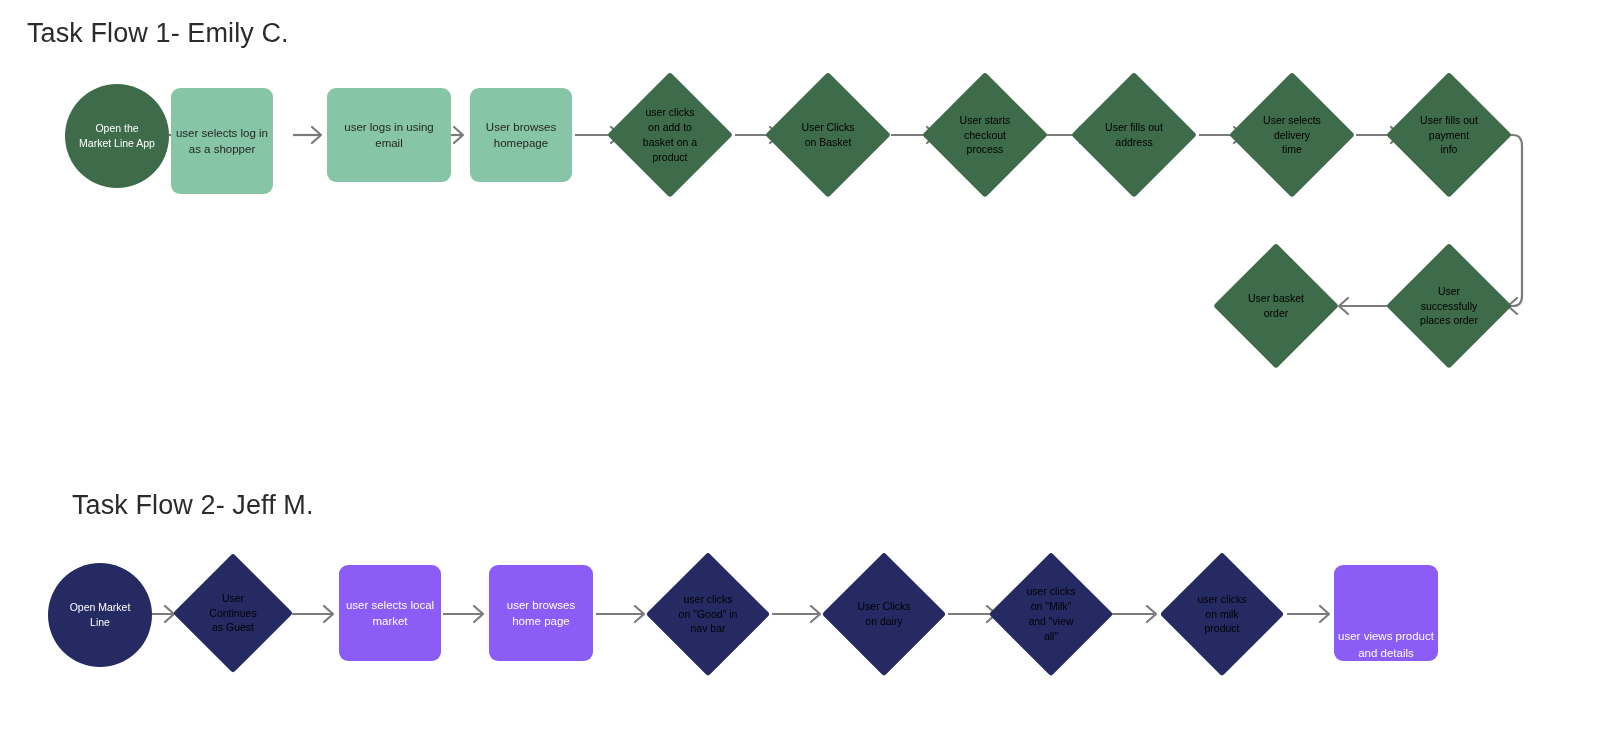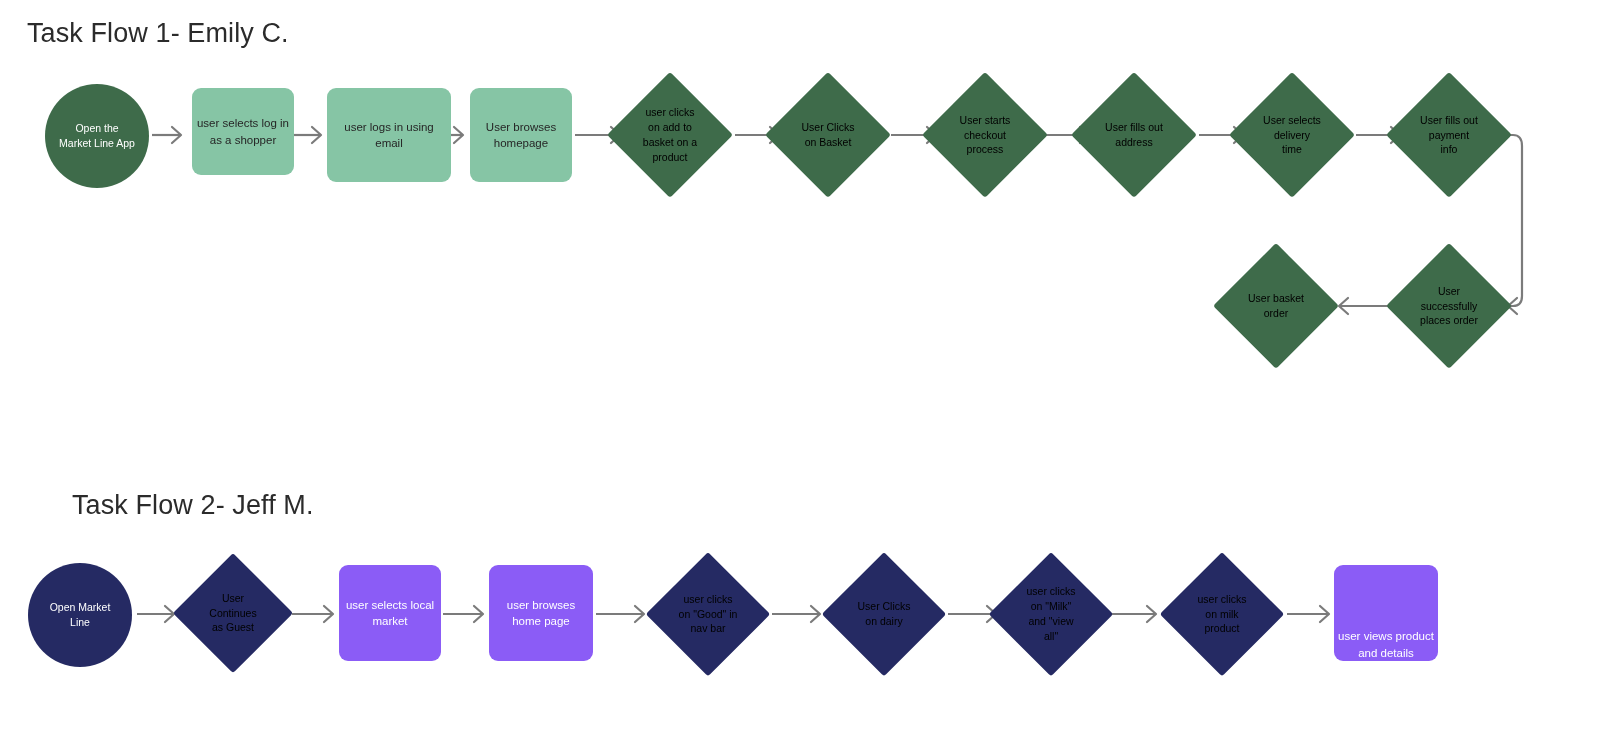--- a/index.html
+++ b/index.html
@@ -49,20 +49,21 @@
     position: relative;
     z-index: 2;
     line-height: 1.42;
     white-space: pre-line;
     pointer-events: none;
   }
 
   
   .node.circle {
     border-radius: 50%;
+    margin-left: 20px;
   }
   
   .node.box {
     border-radius: 9px;
   }
   
   .node.diamond {
     background: transparent !important;
   }
   .node.diamond .dia-shape {
@@ -195,21 +196,21 @@
       <line class="conn-line" x1="1287" y1="614" x2="1329" y2="614"></line>
       <polyline class="conn-head" points="1320,606 1329,614 1320,622"></polyline>
     </g>
   </svg>
 
   <div class="node circle t-green-dark fs-11" style="left:45px; top:84px; width:104px; height:104px;">
     <span class="node-label">Open the
 Market Line App</span>
   </div>
 
-  <div class="node box t-green-light fs-12" style="left:192px; top:88px; width:102px; height:87px;">
+  <div class="node box t-green-light fs-12" style="left:171px; top:88px; width:102px; height:106px;">
     <span class="node-label">user selects log in
 as a shopper</span>
   </div>
 
   <div class="node box t-green-light fs-12" style="left:327px; top:88px; width:124px; height:94px;">
     <span class="node-label">user logs in using
 email</span>
   </div>
 
   <div class="node box t-green-light fs-12" style="left:470px; top:88px; width:102px; height:94px;">

